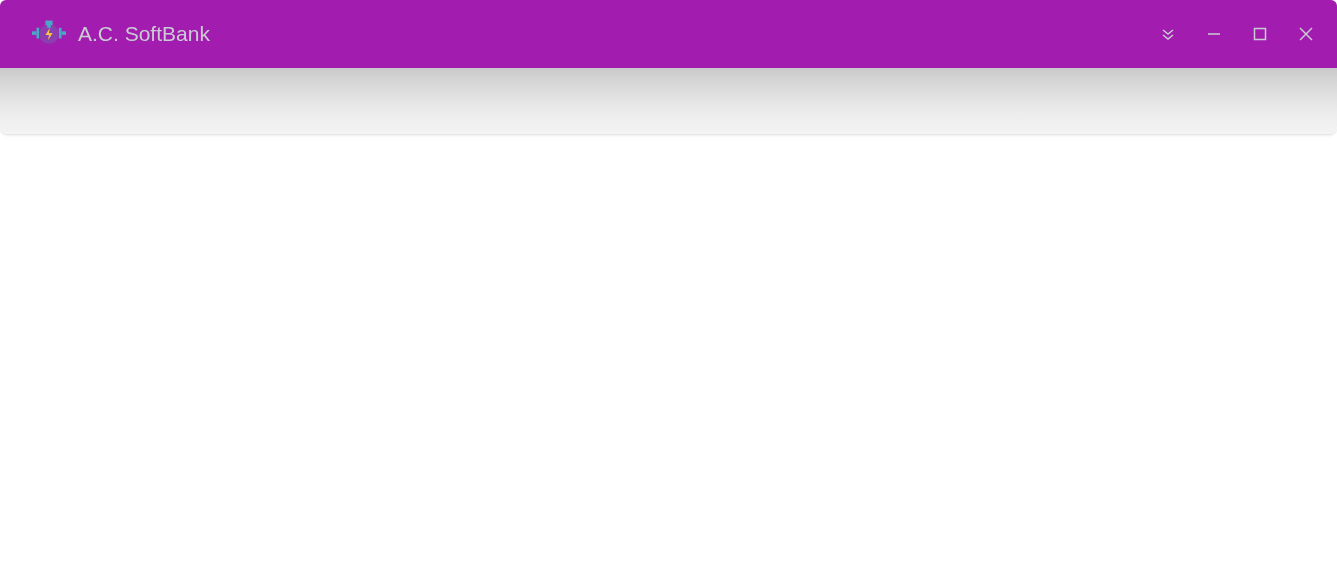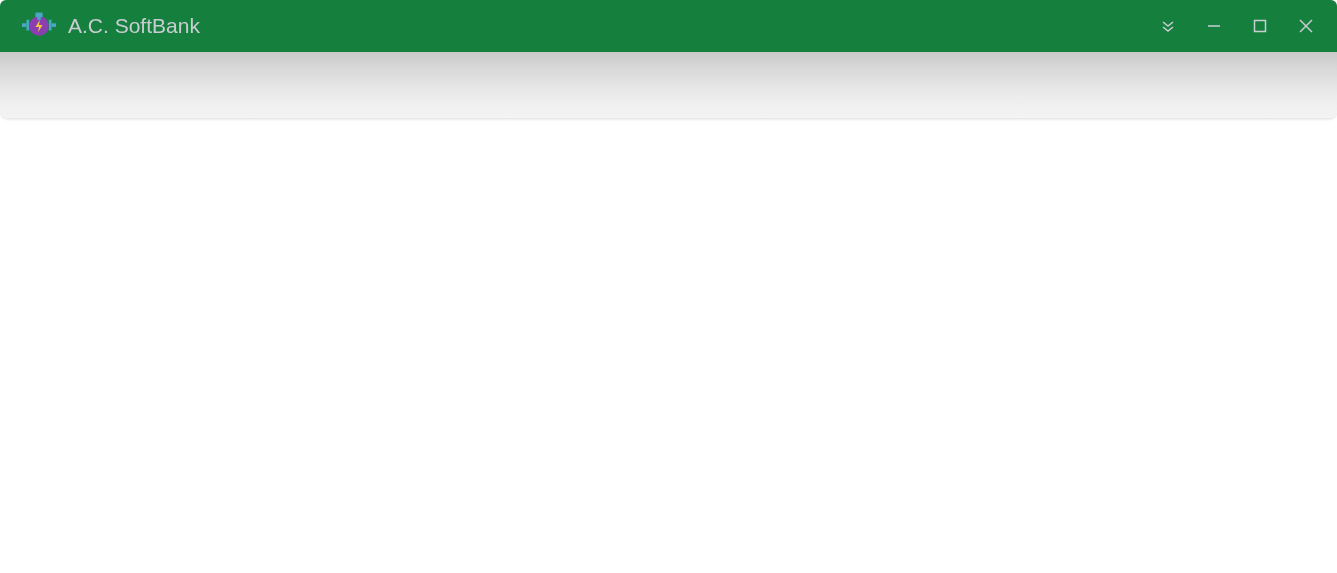--- a/index.html
+++ b/index.html
@@ -14,25 +14,25 @@
       height: 573px;
       overflow: hidden;
     }
     .window {
       width: 100%;
       height: 100%;
       display: flex;
       flex-direction: column;
     }
     .titlebar {
-      height: 52px;
-      background: #15803d;
+      height: 68px;
+      background: #a21caf;
       display: flex;
       align-items: center;
-      padding-left: 22px;
+      padding-left: 32px;
       padding-right: 8px;
       border-radius: 6px 6px 0 0;
       position: relative;
       z-index: 10;
     }
     .app-icon {
       width: 34px;
       height: 34px;
       display: flex;
       align-items: center;

